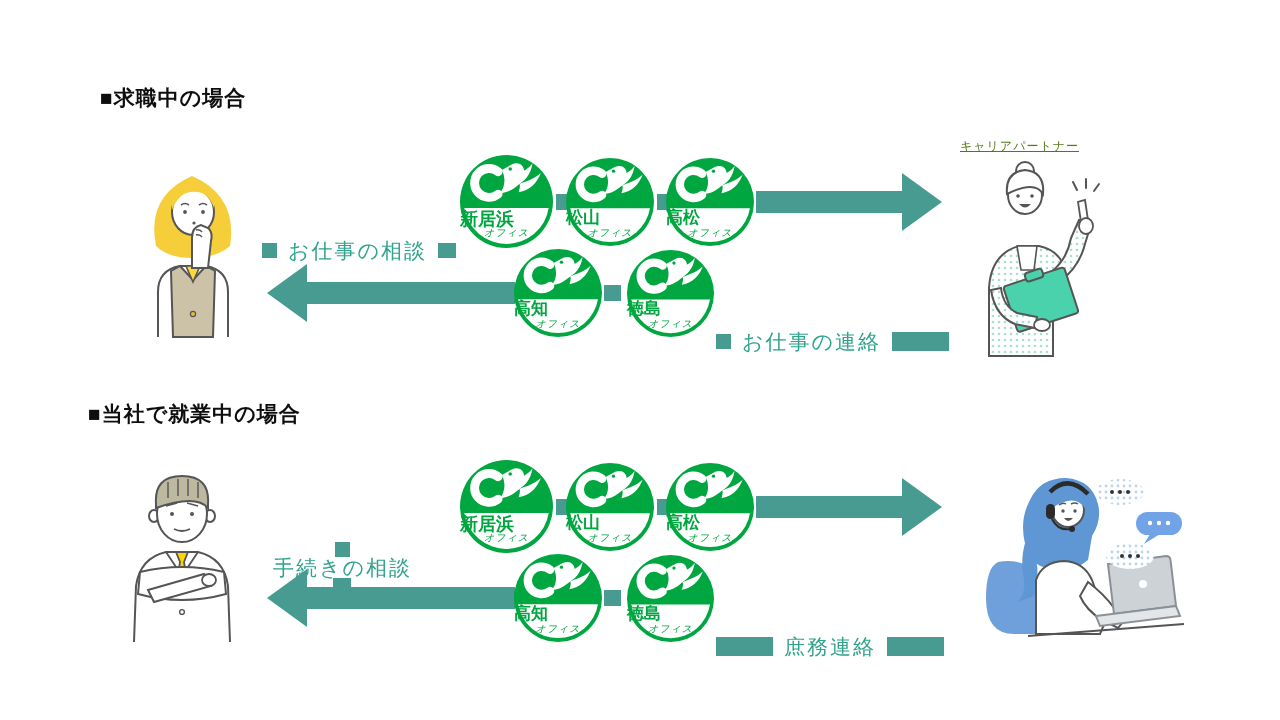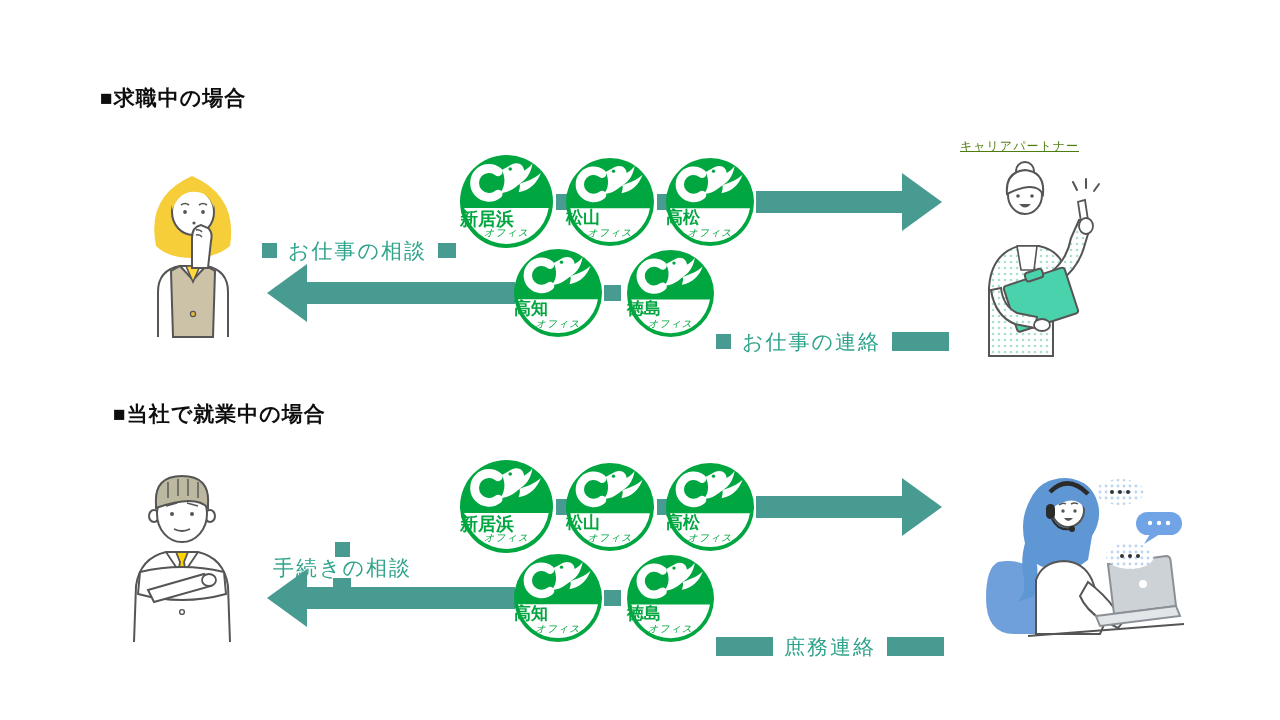--- a/index.html
+++ b/index.html
@@ -166,21 +166,21 @@
       <path d="M122 32 l-4 -8 M131 30 l0 -9 M139 33 l5 -7" stroke="#555" stroke-width="2" fill="none" stroke-linecap="round"></path>
       <g transform="rotate(-18 85 142)">
         <rect x="54" y="118" width="64" height="48" rx="3" fill="#4ad2ac" stroke="#555" stroke-width="2"></rect>
         <rect x="78" y="112" width="18" height="9" rx="3" fill="#4ad2ac" stroke="#555" stroke-width="2"></rect>
       </g>
       <path d="M36 132 Q40 158 60 166 L80 170 L82 159 L62 155 Q48 148 46 130 Z" fill="url(#pdot)" stroke="#555" stroke-width="2"></path>
       <ellipse cx="87" cy="167" rx="8" ry="6" fill="#fff" stroke="#555" stroke-width="1.8"></ellipse>
     </svg>
   </div>
 
-  <div class="abs heading" style="left:88px;top:400px;margin-left:25px;">■当社で就業中の場合</div>
+  <div class="abs heading" style="left:88px;top:400px;">■当社で就業中の場合</div>
 
 
   <div class="abs flow-row" style="left:262px;top:494px;flex-direction:column;">
     <span class="sq"></span>
     <span class="flow-text">手続きの相談</span>
     <span class="sq wide"></span>
   </div>
 
   <div class="badge lg" style="left:460px;top:460px;width:93px;height:93px;">
     <svg viewBox="0 0 100 100">

